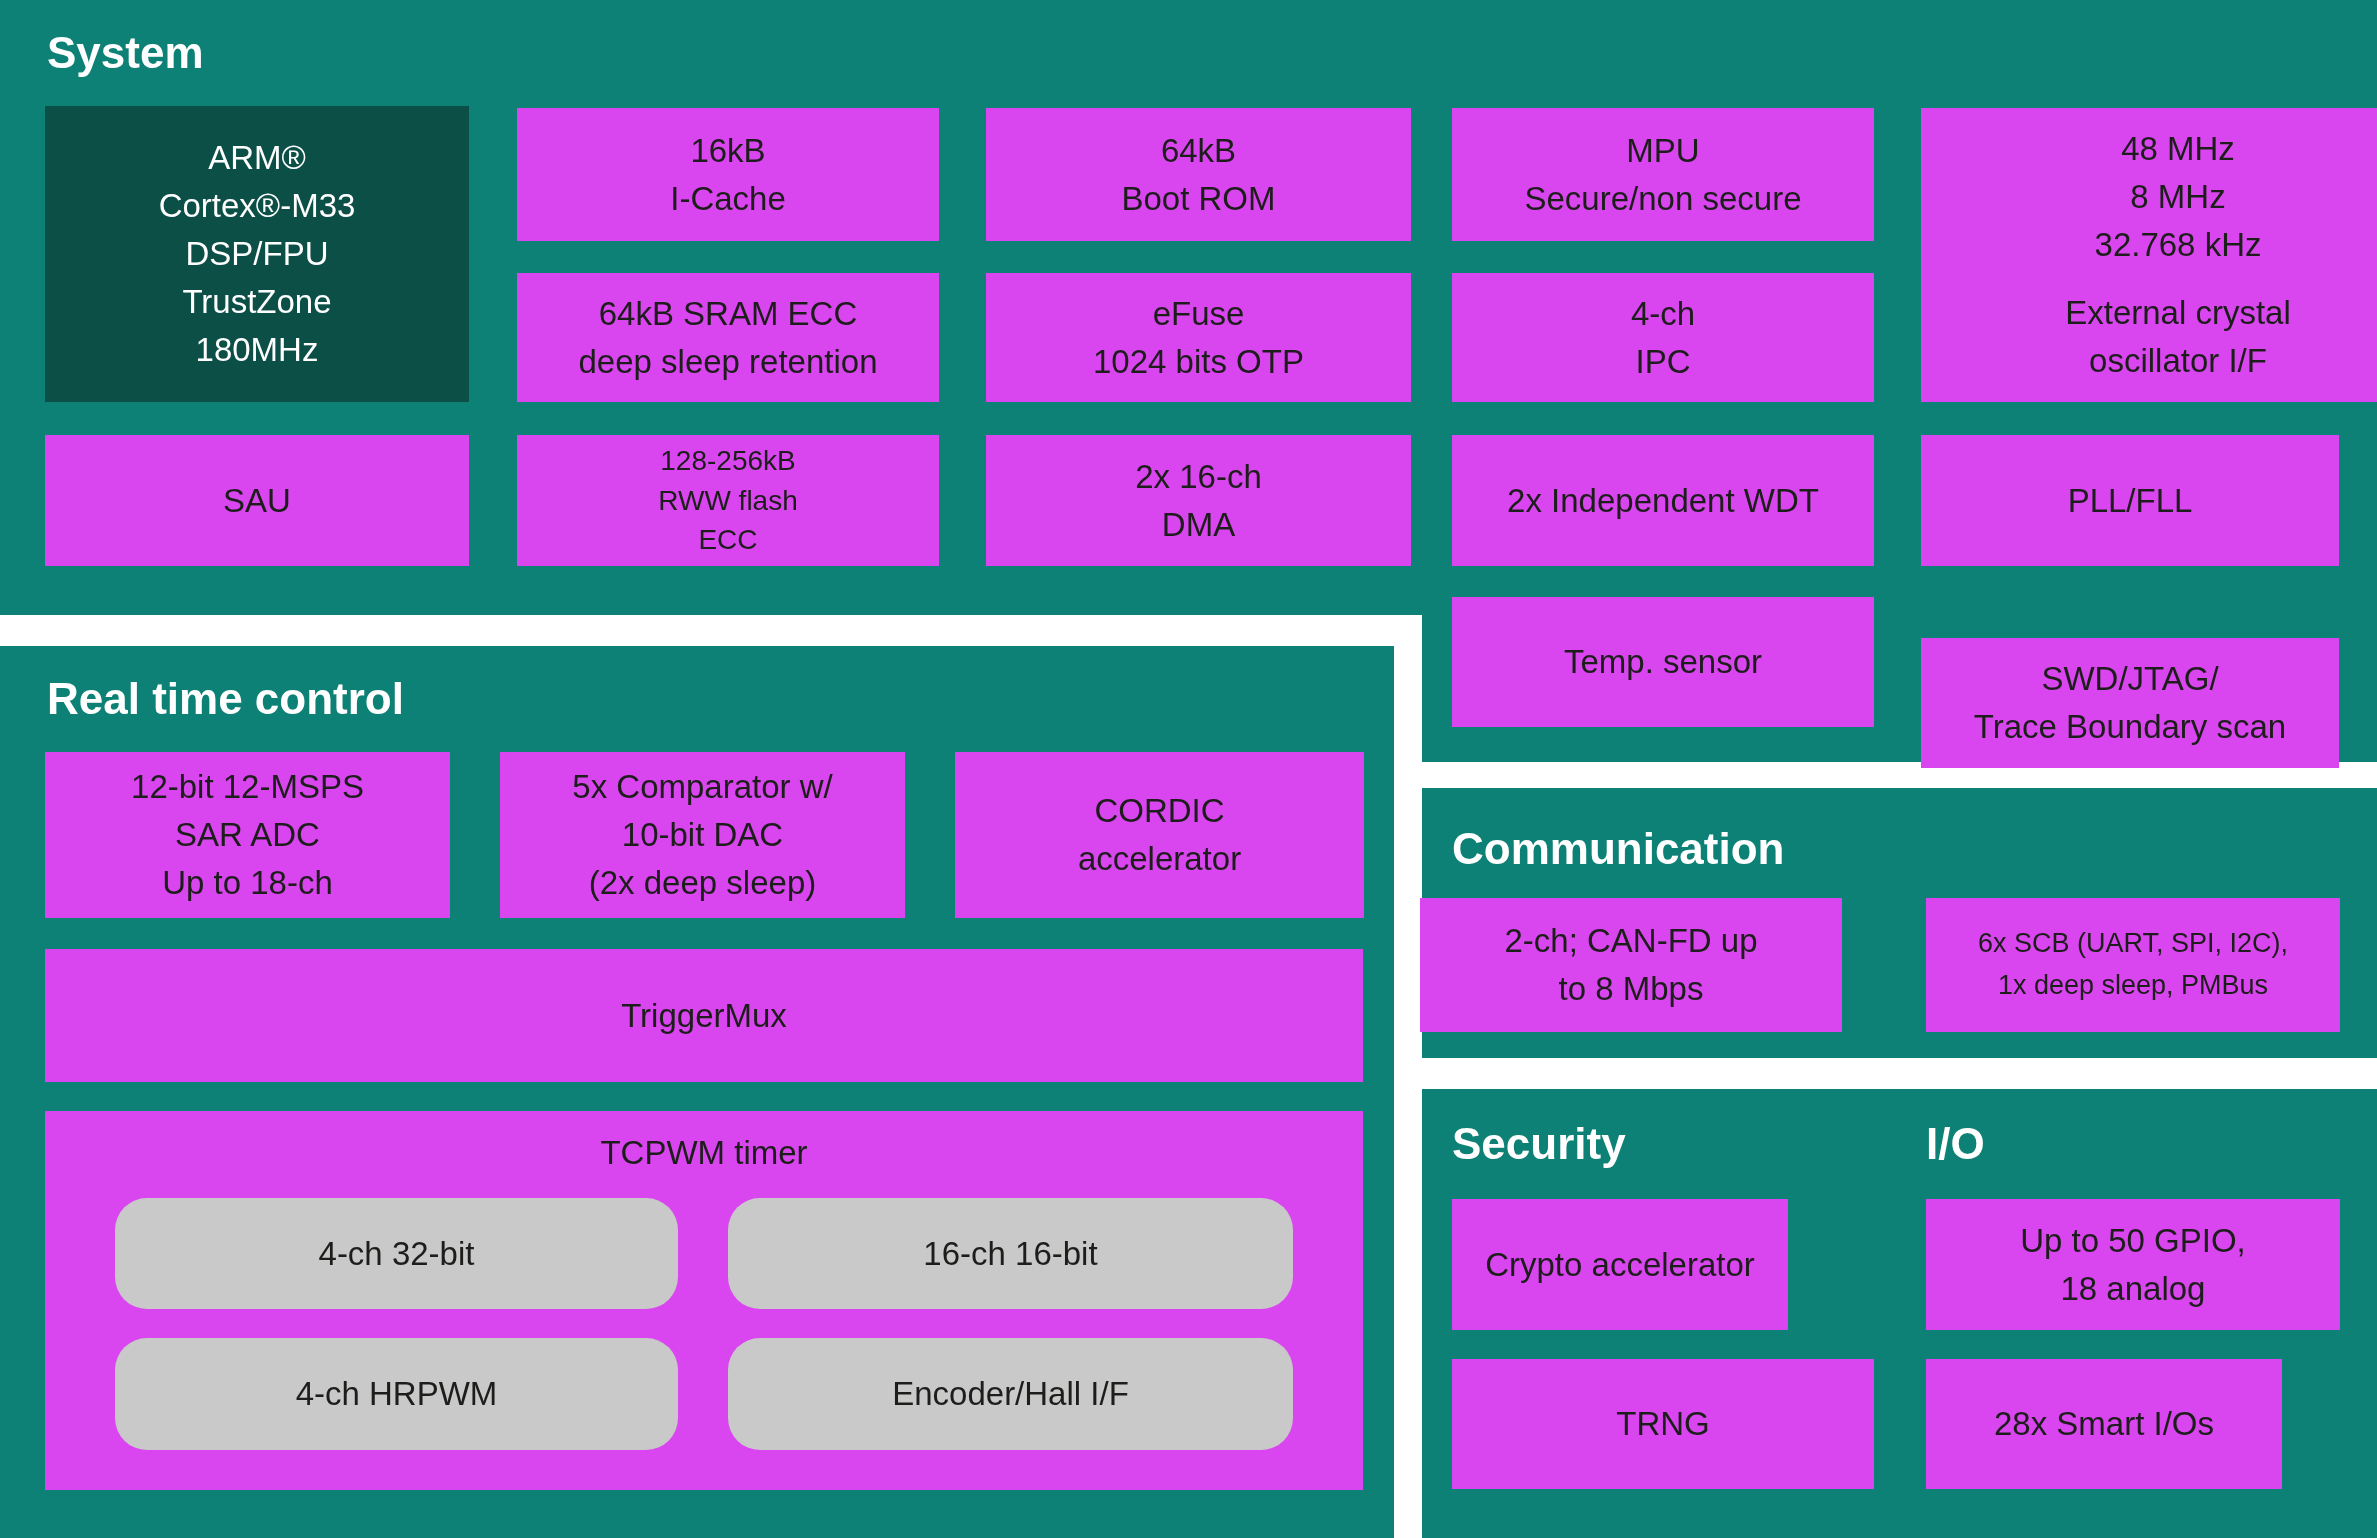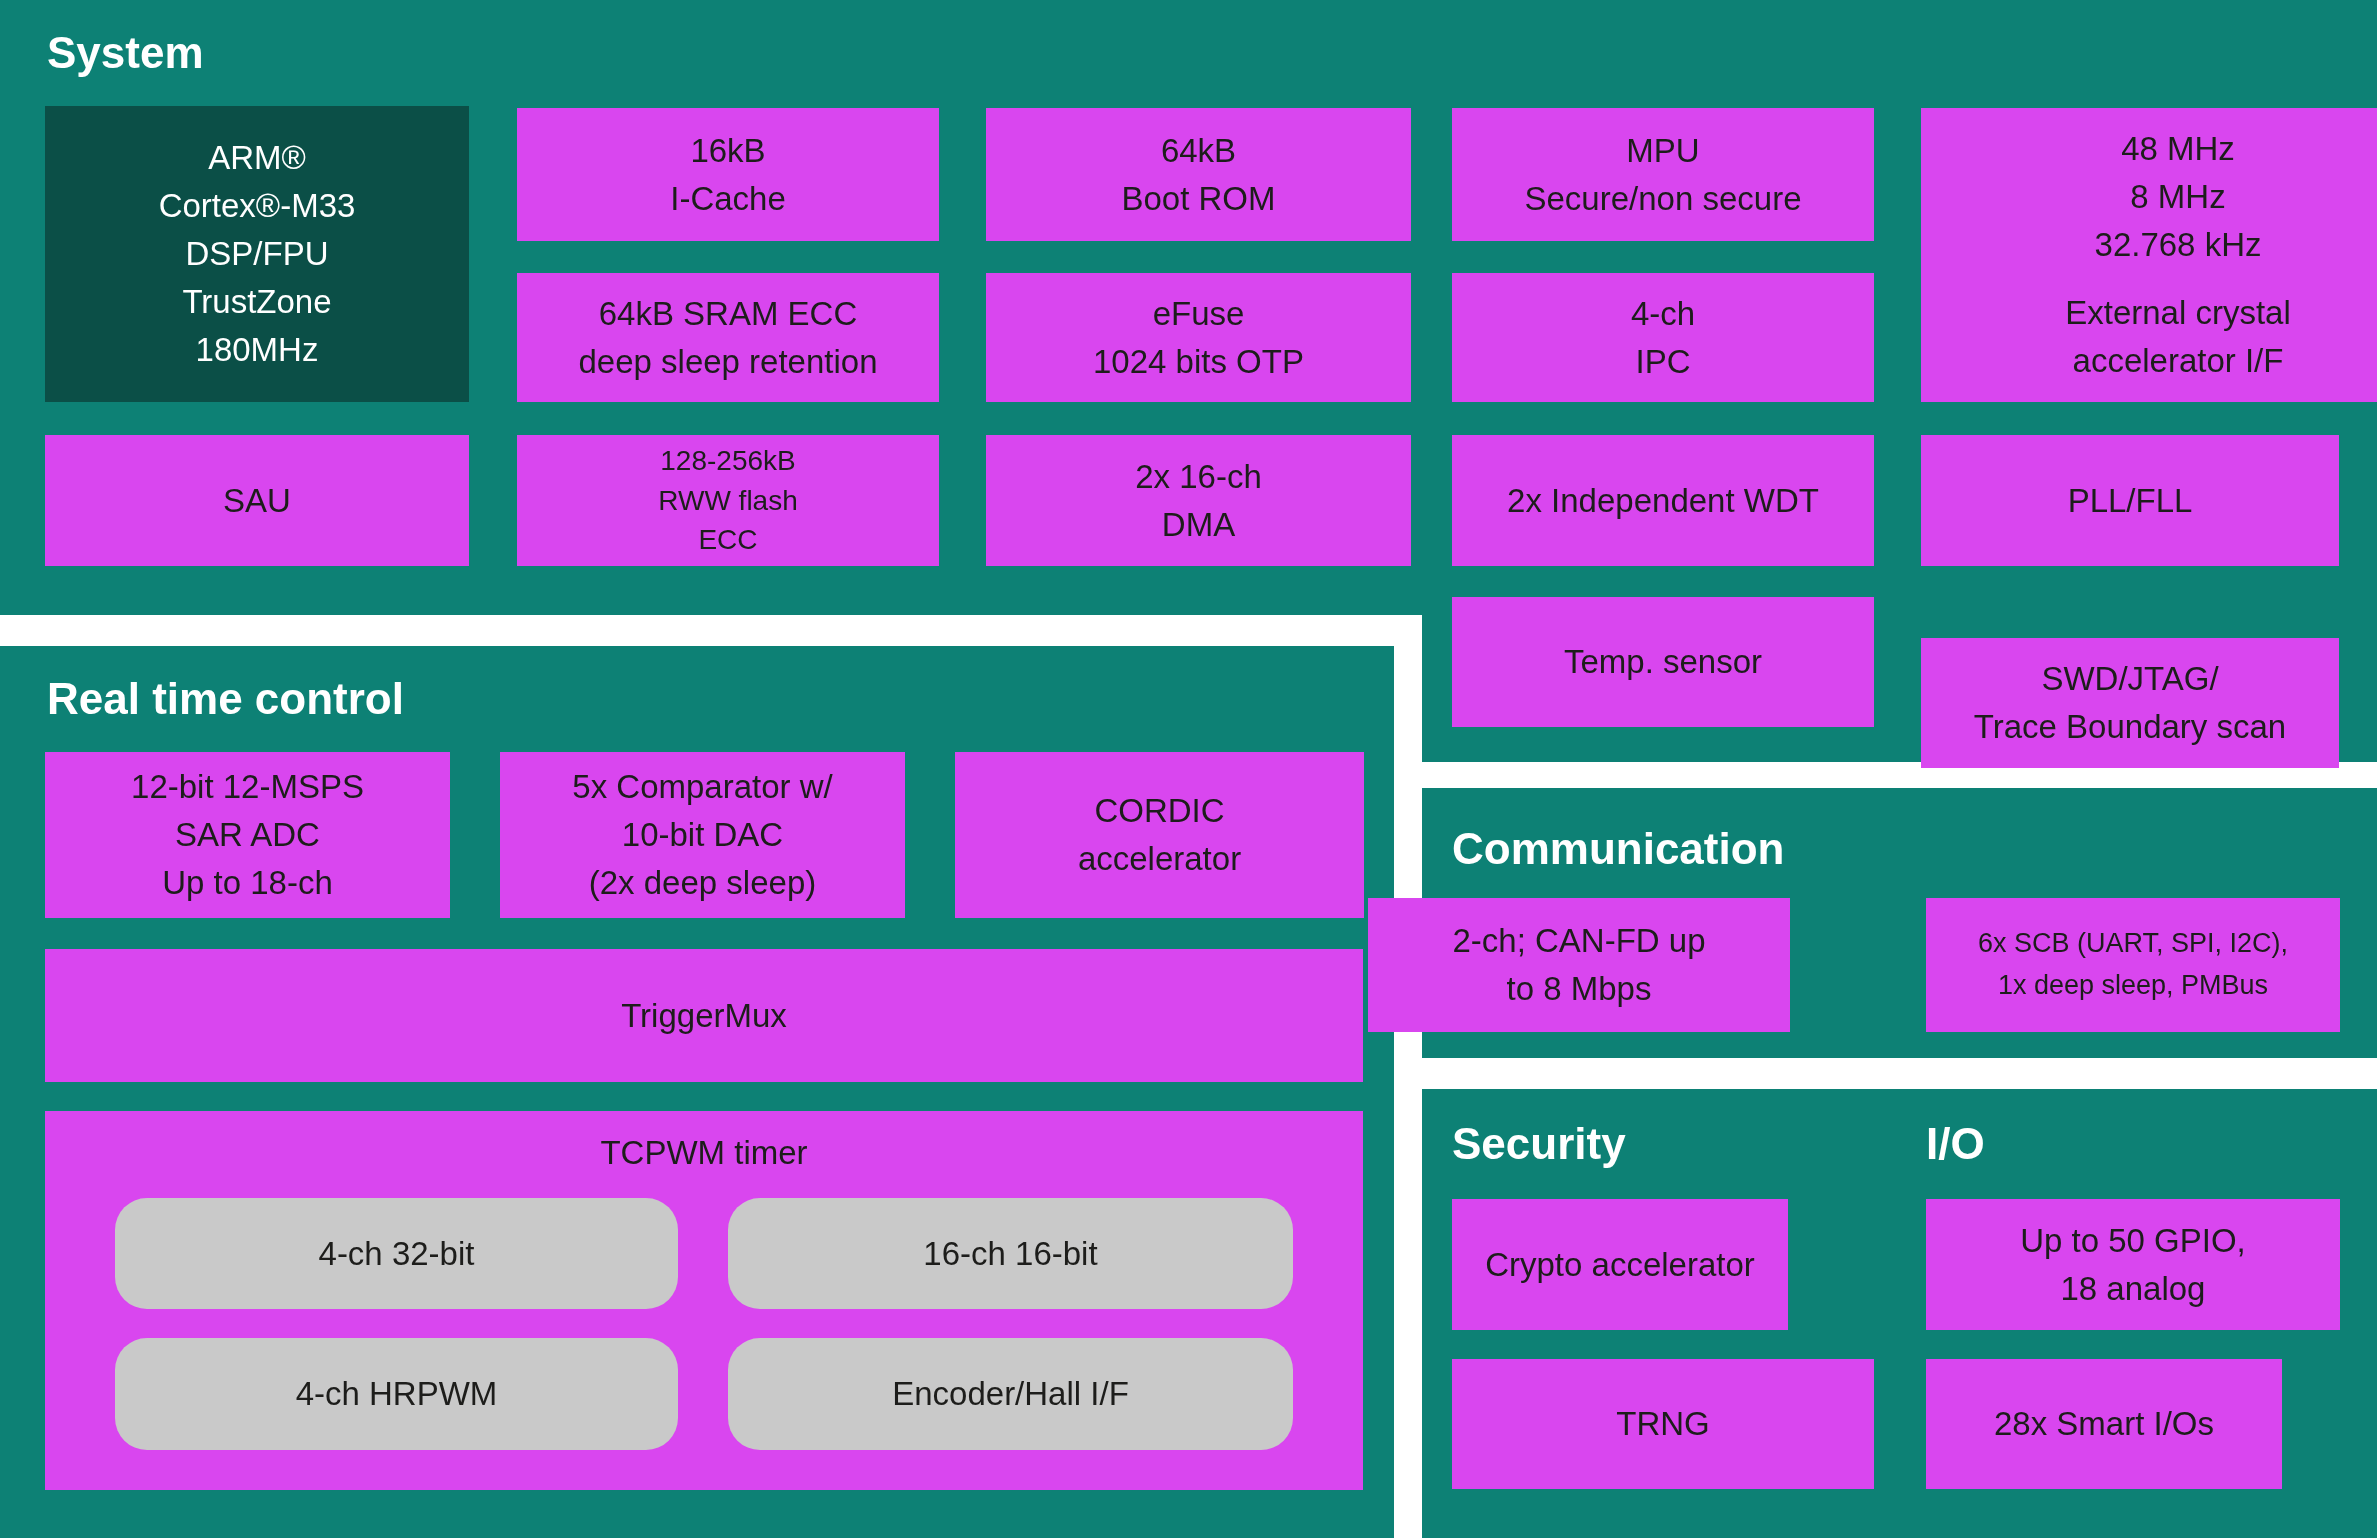--- a/index.html
+++ b/index.html
@@ -52,21 +52,21 @@
   .b-cordic{left:955px;top:752px;width:409px;height:166px;}
   .b-trigmux{left:45px;top:949px;width:1318px;height:133px;}
   .b-tcpwm{left:45px;top:1111px;width:1318px;height:379px;justify-content:flex-start;}
   .tcpwm-title{margin-top:18px;font-size:33px;color:#1D1D1B;}
   .b-ch32{left:70px;top:87px;width:563px;height:111px;}
   .b-ch16{left:683px;top:87px;width:565px;height:111px;}
   .b-hrpwm{left:70px;top:227px;width:563px;height:112px;}
   .b-encoder{left:683px;top:227px;width:565px;height:112px;}
 
   
-  .b-canfd{left:1368px;top:898px;width:422px;height:134px;}
+  .b-canfd{left:1420px;top:898px;width:422px;height:134px;}
   .b-scb{left:1926px;top:898px;width:414px;height:134px;}
 
   
   .b-crypto{left:1452px;top:1199px;width:336px;height:131px;}
   .b-gpio{left:1926px;top:1199px;width:414px;height:131px;}
   .b-trng{left:1452px;top:1359px;width:422px;height:130px;}
   .b-smartio{left:1926px;top:1359px;width:356px;height:130px;}
 </style>
 </head>
 <body>
@@ -100,21 +100,21 @@
 1024 bits OTP</div>
   <div class="blk b-mpu">MPU
 Secure/non secure</div>
   <div class="blk b-ipc">4-ch
 IPC</div>
   <div class="blk b-clocks">
     <span>48 MHz
 8 MHz
 32.768 kHz</span>
     <span class="osc">External crystal
-accelerator I/F</span>
+oscillator I/F</span>
   </div>
   <div class="blk b-sau">SAU</div>
   <div class="blk blk-sm b-flash">128-256kB
 RWW flash
 ECC</div>
   <div class="blk b-dma">2x 16-ch
 DMA</div>
   <div class="blk b-wdt">2x Independent WDT</div>
   <div class="blk b-pll">PLL/FLL</div>
   <div class="blk b-temp">Temp. sensor</div>

